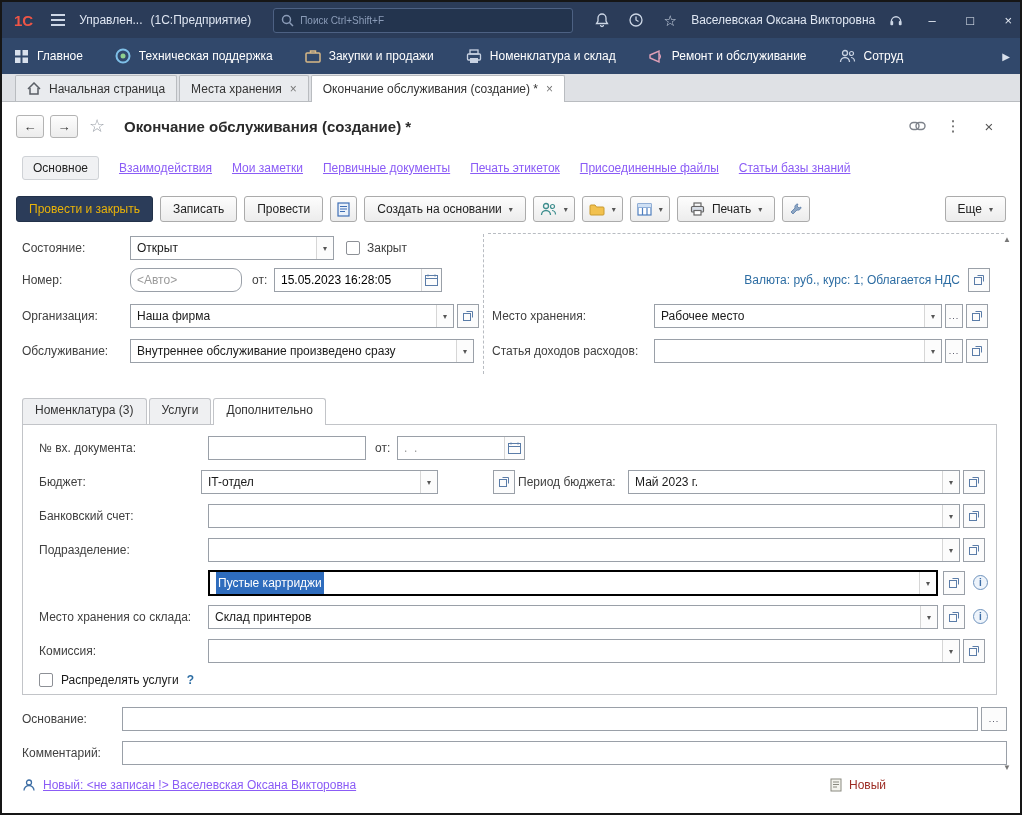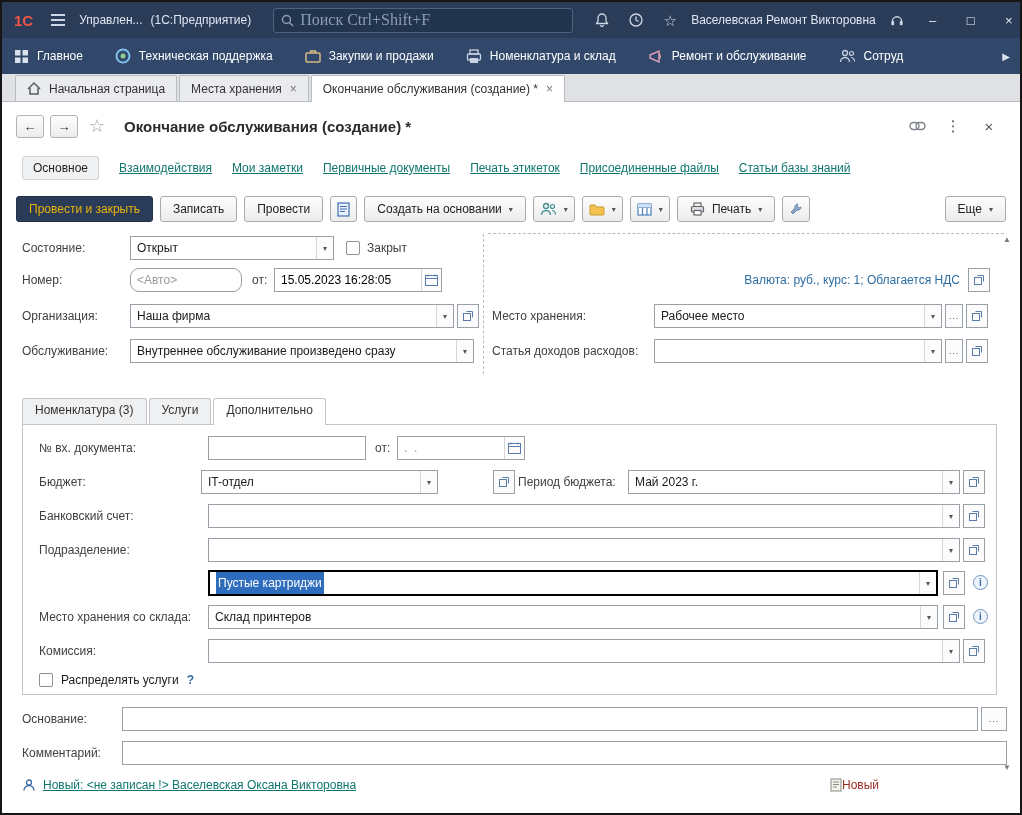--- a/index.html
+++ b/index.html
@@ -6,21 +6,21 @@
   html,body{width:1022px;height:815px;overflow:hidden;background:#fff}
   body{font-family:"Liberation Sans",sans-serif;font-size:12px;color:#1a1a1a}
   .window{width:1022px;height:815px;border:2px solid #161616;background:#fff;position:relative;overflow:hidden}
 
   
   .titlebar{height:36px;background:#2b3c59;display:flex;align-items:center;color:#e8edf5;padding:0 8px;gap:8px}
   .logo{color:#ee5546;font-weight:bold;font-size:15px;padding:0 4px;white-space:nowrap}
   .tb-btn{width:26px;height:26px;display:flex;align-items:center;justify-content:center;cursor:pointer;flex:none}
   .tb-text{white-space:nowrap;font-size:12px;color:#dfe6f2}
   .searchbox{width:300px;height:25px;background:#23344e;border:1px solid #4d6183;border-radius:3px;display:flex;align-items:center;padding:0 7px;gap:6px;margin-left:14px;flex:none}
-  .searchbox input{flex:1;background:transparent;border:none;outline:none;color:#c9d4e6;font-size:16px;font-family:Liberation Serif, serif;min-width:0}
+  .searchbox input{flex:1;background:transparent;border:none;outline:none;color:#c9d4e6;font-size:10px;font-family:Liberation Sans, sans-serif;min-width:0}
   .searchbox input::placeholder{color:#8b9cb8}
   .tb-star{font-size:15px;color:#cdd7e6;line-height:1}
   .winctl{width:30px;height:26px;display:flex;align-items:center;justify-content:center;font-size:13px;color:#e3e9f3;cursor:pointer;flex:none}
   .spacer{flex:1}
 
   
   .sectionsbar{height:36px;background:#31486b;display:flex;align-items:center;color:#fff;padding:0 12px;gap:32px;position:relative}
   .section{display:flex;align-items:center;gap:8px;white-space:nowrap;cursor:pointer}
   .sec-chevron{position:absolute;right:10px;color:#d8e0ec;font-size:10px;cursor:pointer}
 
@@ -33,21 +33,21 @@
   
   .doc{position:relative;height:711px;background:#fff}
   .abs{position:absolute}
   .lbl{line-height:24px;white-space:nowrap;color:#404040}
 
   .navbtn{width:28px;height:23px;border:1px solid #b3b3b3;border-radius:3px;background:linear-gradient(#fdfdfd,#ececec);display:flex;align-items:center;justify-content:center;color:#333;cursor:pointer;font-size:13px}
   .doc-title{font-size:15px;font-weight:bold;color:#2b2b2b;white-space:nowrap}
   .hdr-ic{width:26px;height:24px;display:flex;align-items:center;justify-content:center;color:#555;cursor:pointer;font-size:15px}
 
   .navlinks{display:flex;align-items:center;gap:20px;white-space:nowrap}
-  .link{color:#0f766e;text-decoration:underline;cursor:pointer}
+  .link{color:#8b5cf6;text-decoration:underline;cursor:pointer}
   .navactive{color:#222;background:#f0f1f3;border:1px solid #cfd2d6;border-radius:3px;padding:4px 10px;cursor:default}
 
   .toolbar{display:flex;align-items:center;gap:7px}
   .btn{height:26px;border:1px solid #ababab;border-radius:3px;background:linear-gradient(#fdfdfd,#ececec);font-size:12px;color:#222;padding:0 12px;display:inline-flex;align-items:center;gap:7px;cursor:pointer;font-family:inherit;white-space:nowrap}
   .btn.primary{background:#2b3c59;border-color:#223149;color:#eab308}
   .btn .dd{font-size:8px;color:#555}
   .iconbtn{padding:0 6px}
 
   .combo{display:flex;height:24px;border:1px solid #9aa0a8;background:#fff;align-items:stretch}
   .cval{flex:1;padding:4px 6px;white-space:nowrap;overflow:hidden;cursor:text}
@@ -107,21 +107,21 @@
     </span>
     <span class="tb-btn">
       <svg width="16" height="16" viewBox="0 0 16 16">
           <circle cx="8" cy="8" r="6" fill="none" stroke="#cdd7e6" stroke-width="1.3"></circle>
           <path d="M8 4.5V8l2.5 1.5" fill="none" stroke="#cdd7e6" stroke-width="1.3"></path>
         </svg>
     </span>
     <span class="tb-btn">
       <span class="tb-star">☆</span>
     </span>
-    <span class="tb-text">Васелевская Ремонт Викторовна</span>
+    <span class="tb-text">Васелевская Оксана Викторовна</span>
     <span class="tb-btn">
       <svg width="16" height="15" viewBox="0 0 16 16">
           <path d="M3 9a5 5 0 0 1 10 0" fill="none" stroke="#cdd7e6" stroke-width="1.4"></path>
           <rect x="2" y="8.5" width="3" height="4.5" rx="1" fill="#cdd7e6"></rect>
           <rect x="11" y="8.5" width="3" height="4.5" rx="1" fill="#cdd7e6"></rect>
         </svg>
     </span>
     <span class="winctl">–</span>
     <span class="winctl">□</span>
     <span class="winctl">×</span>
@@ -483,21 +483,21 @@
     <span class="lbl abs" style="left:20px;top:639px">Комментарий:</span>
     <input class="txt abs" style="left: 120px; top: 639px; width: 885px;">
 
     <div class="statusleft abs" style="left:20px;top:676px">
       <svg width="14" height="14" viewBox="0 0 14 14">
           <circle cx="7" cy="4.5" r="2.5" fill="none" stroke="#3e6ea5" stroke-width="1.3"></circle>
           <path d="M2 12.5a5 5 0 0 1 10 0" fill="none" stroke="#3e6ea5" stroke-width="1.3"></path>
         </svg>
       <span class="link">Новый: &lt;не записан !&gt; Васелевская Оксана Викторовна</span>
     </div>
-    <div class="abs" style="left:828px;top:676px;display:flex;">
+    <div class="abs" style="left:828px;top:676px;display:flex;gap:7px">
       <svg width="12" height="14" viewBox="0 0 12 14">
           <rect x="1" y="1" width="10" height="12" fill="#f4f4ee" stroke="#8a8a80" stroke-width="1"></rect>
           <path d="M3 4h6M3 6.5h6M3 9h4" stroke="#8a8a80" stroke-width="1"></path>
         </svg>
       <span class="statusnew">Новый</span>
     </div>
 
     <span class="scr abs" style="left:1001px;top:134px">▲</span>
     <span class="scr abs" style="left:1001px;top:662px">▼</span>
   </div>

